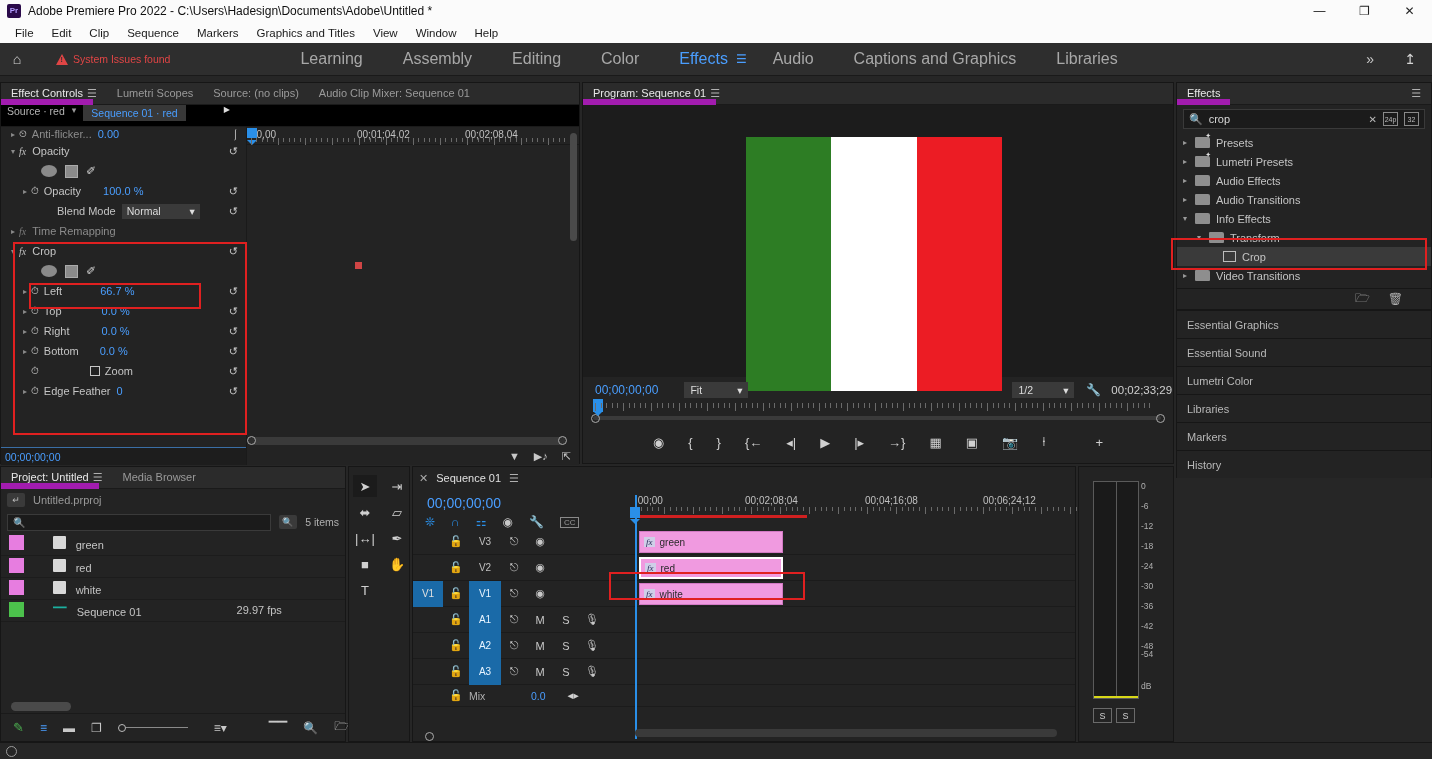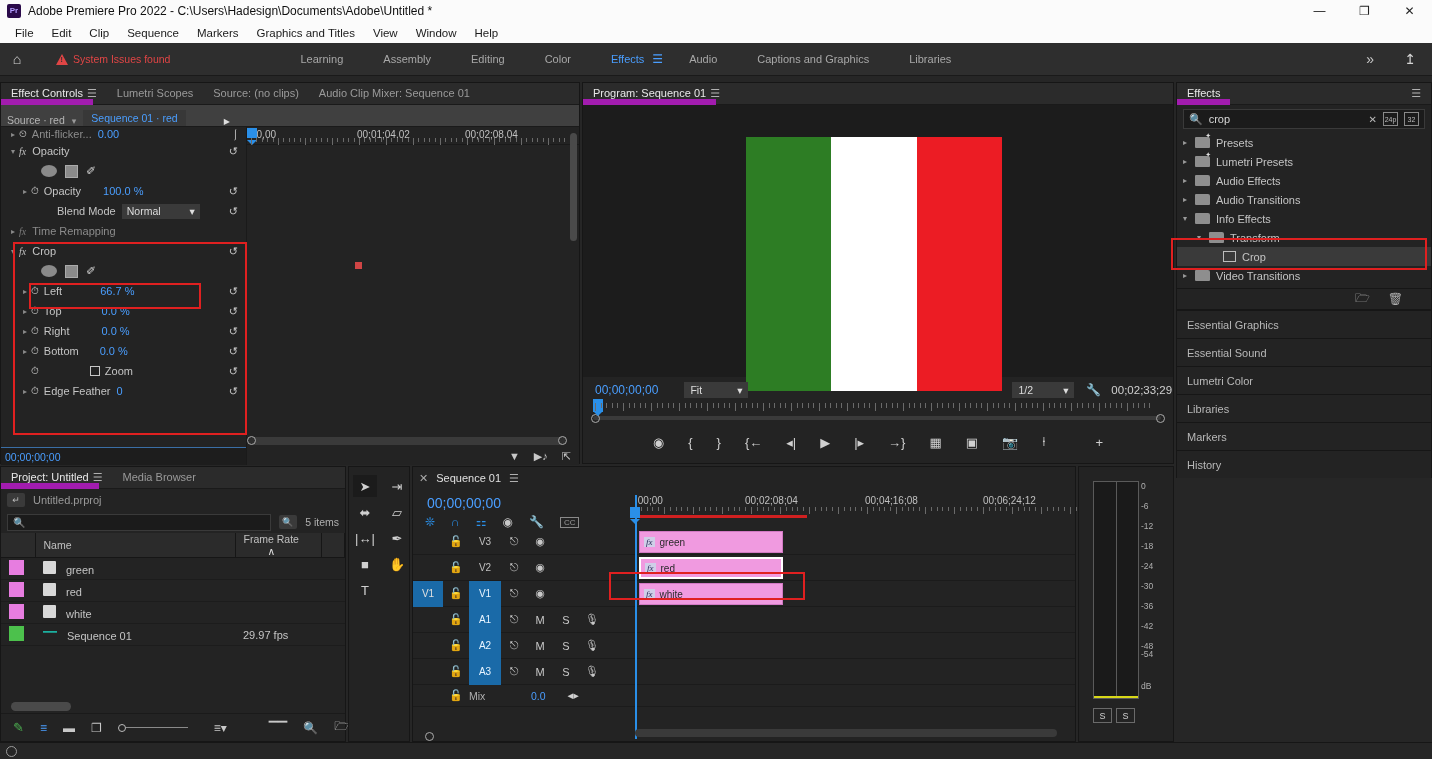--- a/index.html
+++ b/index.html
@@ -43,36 +43,36 @@
   .workspacebar {
     position: absolute; left: 0; top: 43px; width: 1432px; height: 33px;
     background: #2e2e2e; display: flex; align-items: center;
     border-bottom: 1px solid #1a1a1a;
   }
   .home-icon { width: 34px; text-align: center; color: #d4d4d4; font-size: 14px; }
   .sys-warn { display: flex; align-items: center; gap: 5px; color: #e04545; font-size: 10.5px; margin-left: 22px;}
   .tri { width: 0; height: 0; border-left: 6px solid transparent; border-right: 6px solid transparent; border-bottom: 11px solid #e04545; position: relative; }
   .tri::after { content:"!"; position:absolute; left:-1.5px; top:2px; font-size:7px; color:#2e2e2e; font-weight:bold; }
   .ws-tabs { display: flex; align-items: center; margin-left: 110px; gap: 0px; }
-  .ws-tab { padding: 0 20px; font-size: 11px; color: #a8a8a8; }
+  .ws-tab { padding: 0 20px; font-size: 16px; color: #a8a8a8; }
   .ws-tab.active { color: #4a9eff; }
   .ws-burger { color: #4a9eff; font-size: 12px; margin-left: -12px; margin-right: 6px; }
   .ws-more { margin-left: auto; margin-right: 0px; color: #c8c8c8; font-size: 14px; padding-right: 14px;}
   .share-btn { width: 44px; text-align: center; color: #d4d4d4; font-size: 14px; }
 
   
   .panel { position: absolute; background: #232323; border: 1px solid #161616; }
   .panel-tabs { height: 22px; display: flex; align-items: center; background: #2b2b2b; border-bottom:1px solid #1a1a1a;}
   .ptab { font-size: 11px; color: #9a9a9a; padding: 0 10px; line-height: 21px; height: 22px;}
   .ptab.active { color: #e8e8e8; border-bottom: 6px solid #a21caf; }
   .ptab-burger { color: #b0b0b0; font-size: 11px; padding-right: 10px; margin-left:-6px;}
 
   
   #effect-controls { left: 0; top: 82px; width: 580px; height: 382px; }
-  .ec-head { height: 22px; background: #404040; display: flex; align-items: flex-end; border-bottom:1px solid #1a1a1a;}
+  .ec-head { height: 22px; background: #000000; display: flex; align-items: flex-start; border-bottom:1px solid #1a1a1a;}
   .ec-src { font-size: 10.5px; color: #b4b4b4; padding-left: 6px; }
   .ec-caret { font-size: 9px; color: #999; margin: 0 7px; }
   .ec-seq { font-size: 10.5px; color: #4a9eff; background: #383838; padding: 2px 8px; }
   .ec-arrow { color: #ddd; font-size: 8px; margin-left: 38px; }
   .ec-body { display: flex; height: 338px; }
   .ec-params { width: 246px; position: relative; background: #232323; overflow: hidden; border-right:1px solid #1a1a1a;}
   .ec-tl { flex: 1; background: #232323; position: relative; }
   .prow { display: flex; align-items: center; height: 20px; padding-left: 6px; position: relative; }
   .prow .disc { color: #8a8a8a; font-size: 8px; width: 12px; text-align:center;}
   .sw { font-size: 10px; color: #d0d0d0; margin-right: 5px; }
@@ -708,29 +708,20 @@
     <div class="proj-search">
       <div class="sbox">
           <span style="color:#9a9a9a;">🔍</span>
         </div>
       <span class="crumb-btn">🔍</span>
       <span class="proj-items">5 items</span>
     </div>
 
     <table class="proj-table">
       <tbody>
-          <tr>
-        <th style="width:34px;"></th>
-        <th style="width:200px;">Name</th>
-        <th style="width:86px;">
-          <span>Frame Rate</span>
-          <span style="margin-left:24px;color:#ddd;">∧</span>
-        </th>
-        <th></th>
-      </tr>
       <tr>
         <td><span class="swatch" style="background:#e77de0;"></span></td>
         <td><span class="clip-icon"></span><span style="margin-left:10px;">green</span></td>
         <td></td>
         <td></td>
       </tr>
       <tr>
         <td><span class="swatch" style="background:#e77de0;"></span></td>
         <td><span class="clip-icon"></span><span style="margin-left:10px;">red</span></td>
         <td></td>

